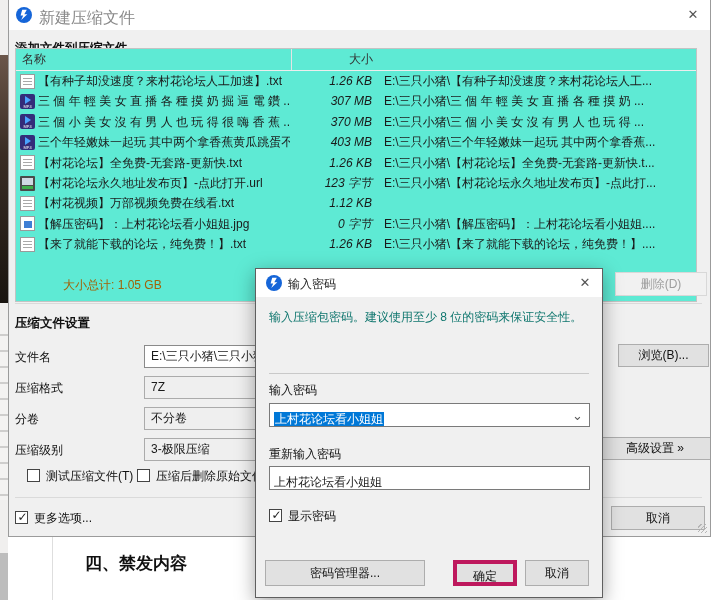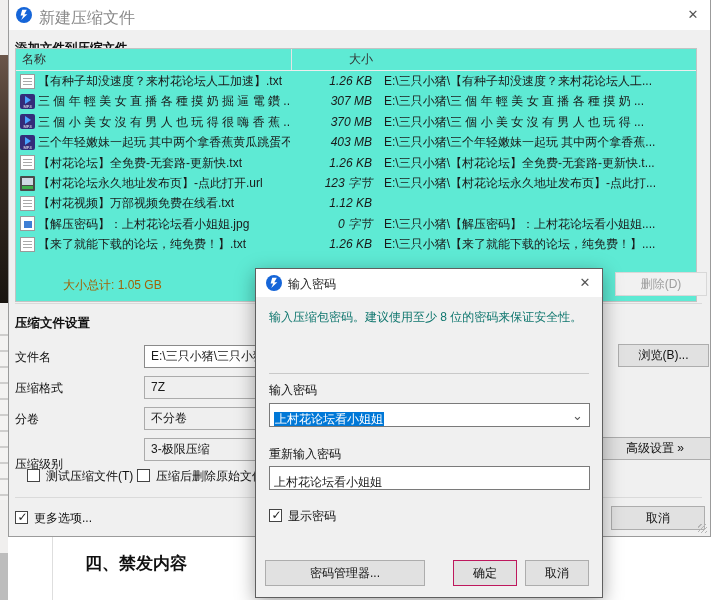--- a/index.html
+++ b/index.html
@@ -75,21 +75,21 @@
   .pwdlg .titlebar{position:absolute;left:0;top:0;right:0;height:28px;background:#fff;}
   .pw-title{position:absolute;left:32px;top:7px;color:#222;font-size:12px;}
   .pw-msg{position:absolute;left:13px;top:40px;width:322px;color:#0f766e;line-height:17px;}
   .pw-div{position:absolute;left:13px;right:13px;top:104px;height:1px;background:#c9c9c9;}
   .pw-label{position:absolute;left:13px;color:#111;}
   .pw-field{position:absolute;left:13px;width:321px;height:24px;background:#fff;border:1px solid #7a7a7a;
     box-sizing:border-box;line-height:22px;padding:4px 4px;white-space:nowrap;overflow:hidden;}
   .sel-text{background:#0078d7;color:#fff;padding:0 1px;}
   .combo-arrow{position:absolute;right:6px;top:1px;color:#5a5a5a;font-size:13px;}
   .pw-btn{height:26px;line-height:24px;}
-  .pw-btn.default{border:1px solid #be185d;}
+  .pw-btn.default{border:4px solid #be185d;}
 </style>
 </head>
 <body>
 
 <div class="screen">
 
   <div class="edge-strip"></div>
   <div class="edge-photo"></div>
   <div class="edge-marks"></div>
   <div class="edge-gray"></div>
@@ -180,21 +180,21 @@
     <div class="field-label" style="top:349px;">文件名</div>
     <div class="ctrl input" style="top:345px;">E:\三只小猪\三只小猪.7z</div>
     <button class="btn" style="left:609px;top:344px;width:91px;height:23px;">浏览(B)...</button>
 
     <div class="field-label" style="top:380px;">压缩格式</div>
     <div class="ctrl select" style="top:376px;">7Z</div>
 
     <div class="field-label" style="top:411px;">分卷</div>
     <div class="ctrl select" style="top:407px;">不分卷</div>
 
-    <div class="field-label" style="top:456px;">压缩级别</div>
+    <div class="field-label" style="top:442px;">压缩级别</div>
     <div class="ctrl select" style="top:438px;">3-极限压缩</div>
     <button class="btn" style="left:590px;top:437px;width:112px;height:23px;">高级设置 »</button>
 
     <div class="cbrow" style="left:6px;top:468px;padding-left:12px;">
       <span class="cb"></span><span>测试压缩文件(T)</span>
     </div>
     <div class="cbrow" style="left:128px;top:468px;">
       <span class="cb"></span><span>压缩后删除原始文件</span>
     </div>
 

